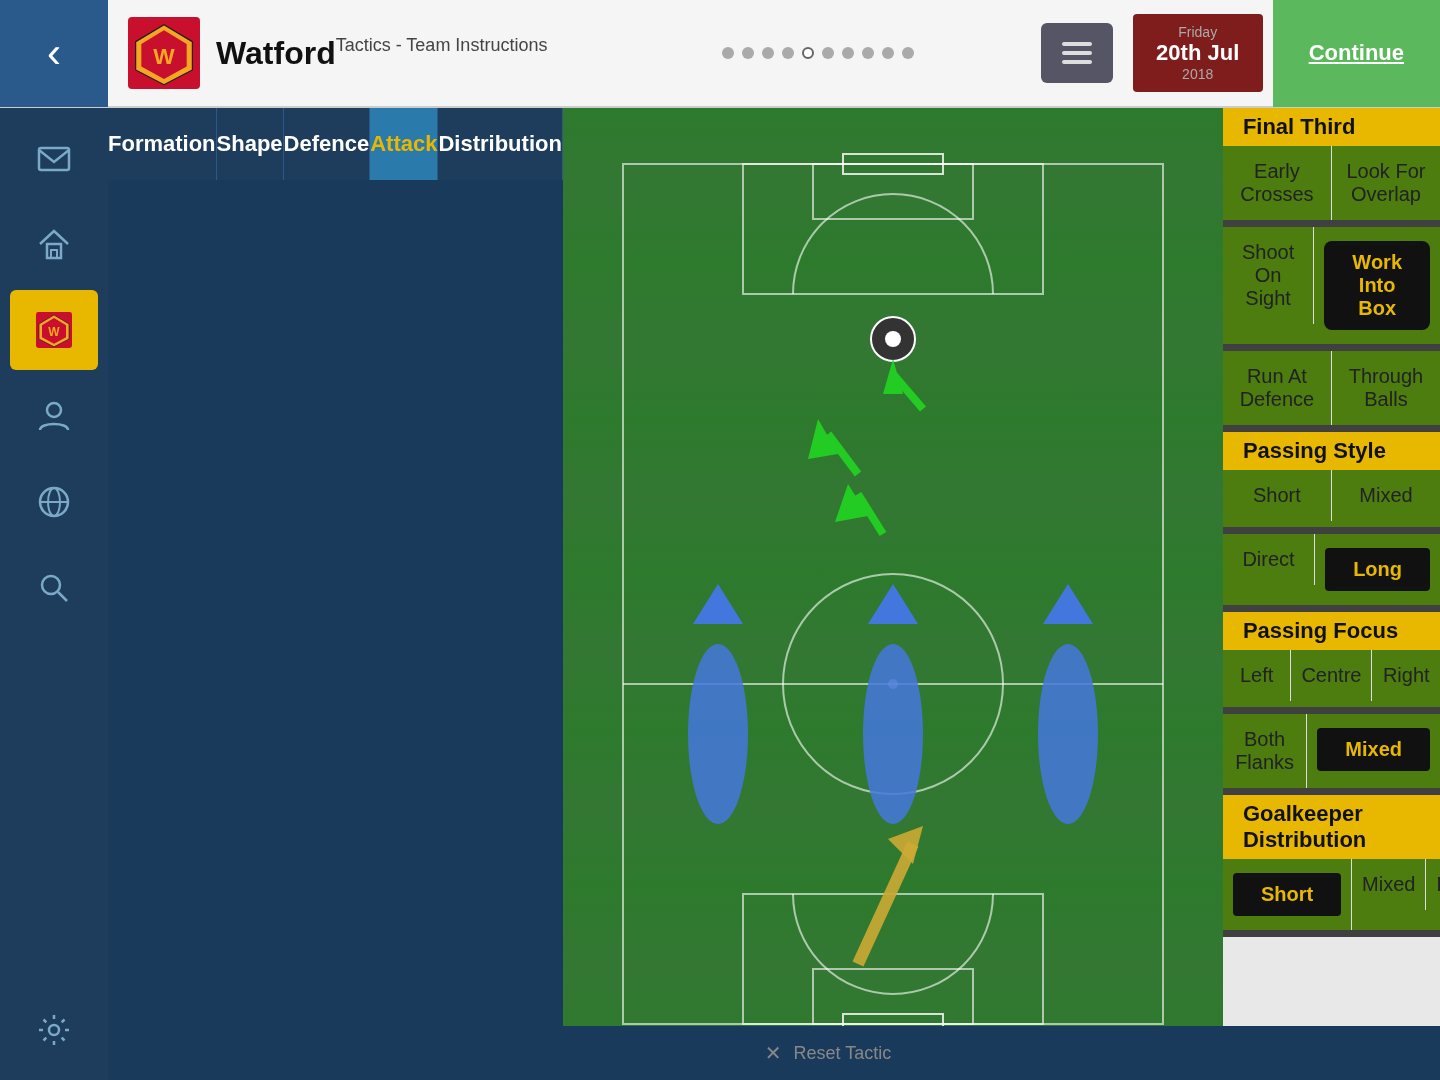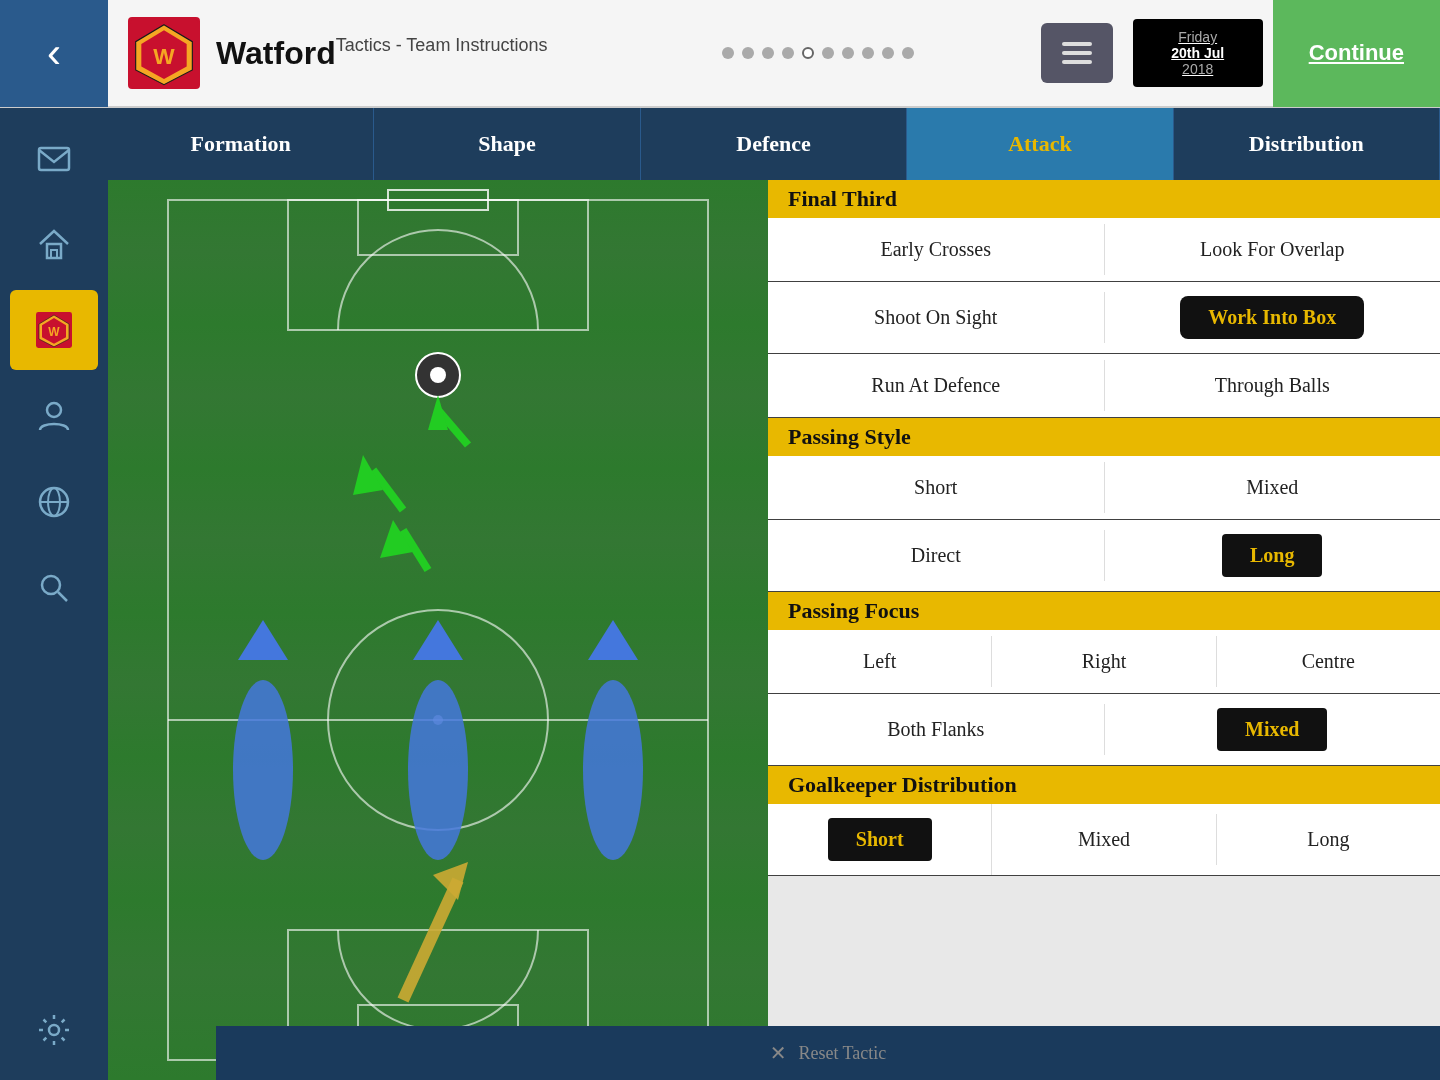--- a/index.html
+++ b/index.html
@@ -33,25 +33,25 @@
     .header-dots { display: flex; gap: 8px; align-items: center; justify-content: center; flex: 1; }
     .dot { width: 12px; height: 12px; border-radius: 50%; background: #aaa; }
     .dot.active { background: white; border: 2px solid #666; }
     .menu-btn {
       width: 72px; height: 60px; background: #556; border-radius: 6px;
       display: flex; align-items: center; justify-content: center; cursor: pointer; margin-right: 20px;
     }
     .menu-icon { display: flex; flex-direction: column; gap: 5px; }
     .menu-line { width: 30px; height: 4px; background: #ddd; border-radius: 2px; }
     .date-box {
-      background: #000000; color: white; text-align: center;
-      padding: 10px 3px; min-width: 130px; border-radius: 4px; margin-right: 10px; text-decoration: underline;
+      background: #7f1d1d; color: white; text-align: center;
+      padding: 10px 3px; min-width: 130px; border-radius: 4px; margin-right: 10px;
     }
     .date-day { font-size: 14px; color: #aaa; }
-    .date-main { font-size: 14px; font-weight: bold; }
+    .date-main { font-size: 22px; font-weight: bold; }
     .date-year { font-size: 14px; color: #aaa; }
     .continue-btn {
       background: #5cb85c; color: white; font-size: 22px; font-weight: bold;
       padding: 20px 36px; border: none; cursor: pointer; height: 108px;
       min-width: 160px;
       text-decoration: underline;
     }
 
     
     .sidebar {
@@ -62,21 +62,21 @@
     .sidebar-item {
       width: 88px; height: 80px; display: flex; align-items: center; justify-content: center;
       border-radius: 6px; cursor: pointer; color: #aac;
     }
     .sidebar-item.active { background: #e8b800; }
     .sidebar-item svg { width: 36px; height: 36px; }
 
     
     .main {
       position: absolute; top: 108px; left: 108px; right: 0; bottom: 0;
-      display: flex; flex-direction: column; font-family: Liberation Serif, serif;
+      display: flex; flex-direction: row;
     }
 
     
     .tabs {
       display: flex; background: #1e3d5c; height: 72px;
     }
     .tab {
       flex: 1; display: flex; align-items: center; justify-content: center;
       font-size: 22px; font-weight: bold; color: white; cursor: pointer;
       border-right: 1px solid #2a5a8c;
@@ -104,22 +104,22 @@
 
     
     .right-panel {
       flex: 1; background: #e8e8e8; overflow-y: auto;
     }
     .section-header {
       background: #e8b800; padding: 6px 20px;
       font-size: 22px; font-weight: bold; color: #111;
     }
     .row-wrap {
-      display: flex; width: 100%; align-items: center;
-      border-bottom: 1px solid #404040; background: #ffffff; min-height: 64px;
+      display: flex; width: 100%; align-items: flex-start;
+      border-bottom: 7px solid #404040; background: #4d7c0f; min-height: 64px;
     }
     .cell { flex: 1; text-align: center; padding: 14px 10px; font-size: 20px; color: #222; border-right: 1px solid #ddd; }
     .cell:last-child { border-right: none; }
 
     
     .footer {
       position: absolute; bottom: 0; left: 108px; right: 0;
       height: 54px; background: #1a3a5c;
       display: flex; align-items: center; justify-content: center; gap: 12px;
     }
@@ -343,22 +343,22 @@
         <div class="cell">Direct</div>
         <div class="cell" style="display:flex;justify-content:center;align-items:center;">
           <span style="background:#111;color:#e8b800;font-weight:bold;padding:10px 28px;border-radius:4px;font-size:20px;">Long</span>
         </div>
       </div>
 
       <div class="section-header">Passing Focus</div>
 
       <div class="row-wrap">
         <div class="cell">Left</div>
+        <div class="cell">Centre</div>
         <div class="cell">Right</div>
-        <div class="cell">Centre</div>
       </div>
 
       <div class="row-wrap">
         <div class="cell">Both Flanks</div>
         <div class="cell" style="display:flex;justify-content:center;align-items:center;">
           <span style="background:#111;color:#e8b800;font-weight:bold;padding:10px 28px;border-radius:4px;font-size:20px;">Mixed</span>
         </div>
       </div>
 
       <div class="section-header">Goalkeeper Distribution</div>

